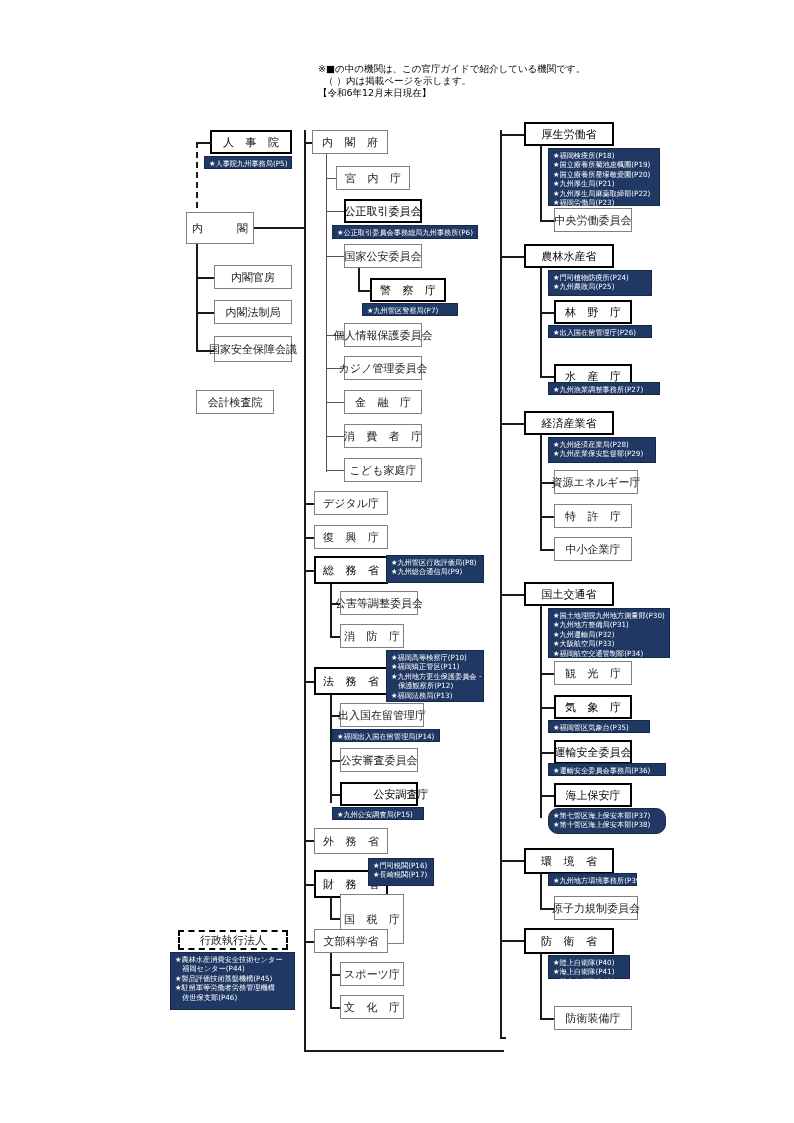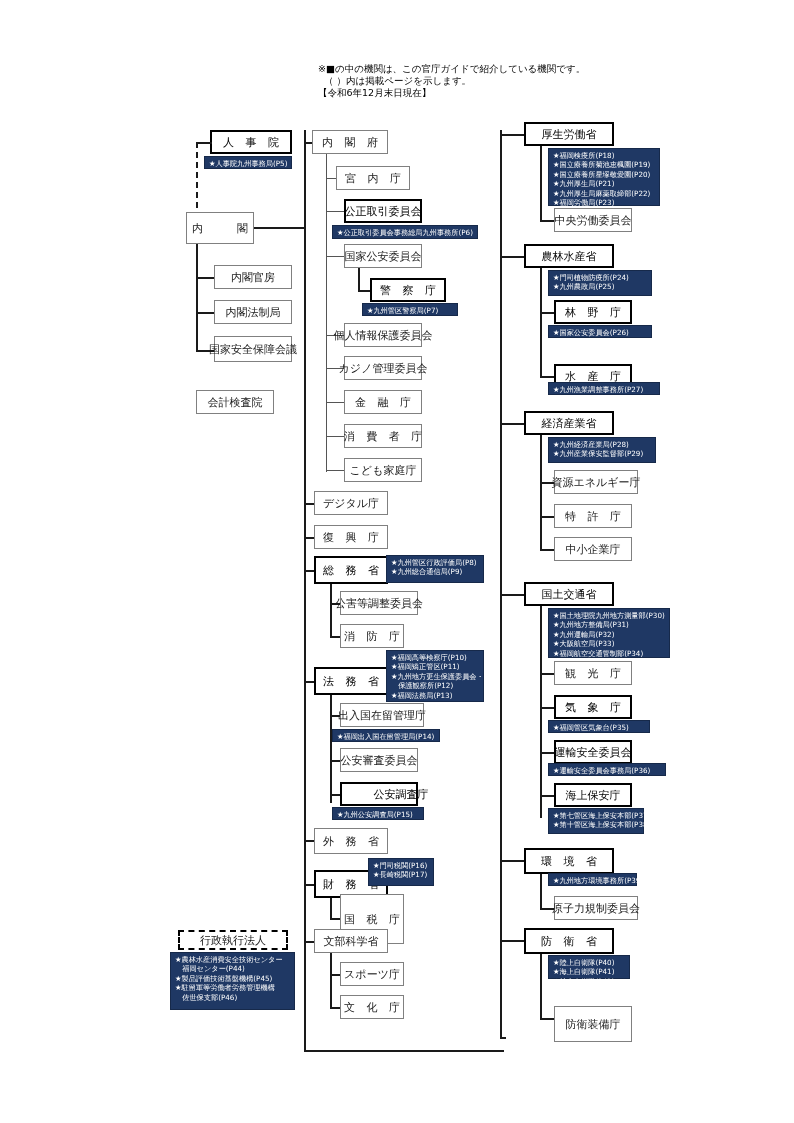--- a/index.html
+++ b/index.html
@@ -195,21 +195,21 @@
   <div class="abs box" style="left:554px;top:208px;width:78px;height:24px;">中央労働委員会</div>
 
   <div class="abs ln h dk" style="left:500px;top:256px;width:28px;height:2px;"></div>
   <div class="abs box thick" style="left:524px;top:244px;width:90px;height:24px;">農林水産省</div>
   <div class="abs navy" style="left:548px;top:270px;width:104px;height:26px;">★門司植物防疫所(P24)
 ★九州農政局(P25)</div>
 
   <div class="abs ln v dk" style="left:540px;top:268px;height:110px;width:2px;"></div>
   <div class="abs ln h dk" style="left:540px;top:312px;width:16px;height:2px;"></div>
   <div class="abs box thick sp" style="left:554px;top:300px;width:78px;height:24px;">林 野 庁</div>
-  <div class="abs navy" style="left:548px;top:325px;width:104px;height:13px;">★国家公安委員会(P26)</div>
+  <div class="abs navy" style="left:548px;top:325px;width:104px;height:13px;">★出入国在留管理庁(P26)</div>
 
   <div class="abs ln h dk" style="left:540px;top:376px;width:16px;height:2px;"></div>
   <div class="abs box thick sp" style="left:554px;top:364px;width:78px;height:24px;">水 産 庁</div>
   <div class="abs navy" style="left:548px;top:382px;width:112px;height:13px;">★九州漁業調整事務所(P27)</div>
 
   <div class="abs ln h dk" style="left:500px;top:423px;width:28px;height:2px;"></div>
   <div class="abs box thick" style="left:524px;top:411px;width:90px;height:24px;">経済産業省</div>
   <div class="abs navy" style="left:548px;top:437px;width:108px;height:26px;">★九州経済産業局(P28)
 ★九州産業保安監督部(P29)</div>
 
@@ -237,35 +237,35 @@
   <div class="abs ln h dk" style="left:540px;top:707px;width:16px;height:2px;"></div>
   <div class="abs box thick sp" style="left:554px;top:695px;width:78px;height:24px;">気 象 庁</div>
   <div class="abs navy" style="left:548px;top:720px;width:102px;height:13px;">★福岡管区気象台(P35)</div>
 
   <div class="abs ln h dk" style="left:540px;top:752px;width:16px;height:2px;"></div>
   <div class="abs box thick" style="left:554px;top:740px;width:78px;height:24px;">運輸安全委員会</div>
   <div class="abs navy" style="left:548px;top:763px;width:118px;height:13px;">★運輸安全委員会事務局(P36)</div>
 
   <div class="abs ln h dk" style="left:540px;top:795px;width:16px;height:2px;"></div>
   <div class="abs box thick" style="left:554px;top:783px;width:78px;height:24px;">海上保安庁</div>
-  <div class="abs navy" style="left:548px;top:808px;width:96px;height:26px;">★第七管区海上保安本部(P37)
+  <div class="abs navy" style="left:548px;top:808px;width:118px;height:26px;border-radius:10px;">★第七管区海上保安本部(P37)
 ★第十管区海上保安本部(P38)</div>
 
   <div class="abs ln h dk" style="left:500px;top:860px;width:28px;height:2px;"></div>
   <div class="abs box thick sp" style="left:524px;top:848px;width:90px;height:26px;">環 境 省</div>
   <div class="abs navy" style="left:548px;top:873px;width:89px;height:13px;">★九州地方環境事務所(P39)</div>
 
   <div class="abs ln v dk" style="left:540px;top:874px;height:36px;width:2px;"></div>
   <div class="abs ln h dk" style="left:540px;top:908px;width:16px;height:2px;"></div>
   <div class="abs box" style="left:554px;top:896px;width:84px;height:24px;">原子力規制委員会</div>
 
   <div class="abs ln h dk" style="left:500px;top:940px;width:28px;height:2px;"></div>
   <div class="abs box thick sp" style="left:524px;top:928px;width:90px;height:26px;">防 衛 省</div>
   <div class="abs navy" style="left:548px;top:955px;width:82px;height:24px;">★陸上自衛隊(P40)
 ★海上自衛隊(P41)
 ★航空自衛隊(P42)
 ★九州防衛局(P43)</div>
 
   <div class="abs ln v dk" style="left:540px;top:954px;height:66px;width:2px;"></div>
   <div class="abs ln h dk" style="left:540px;top:1018px;width:16px;height:2px;"></div>
-  <div class="abs box" style="left:554px;top:1006px;width:78px;height:36px;">防衛装備庁</div>
+  <div class="abs box" style="left:554px;top:1006px;width:78px;height:24px;">防衛装備庁</div>
 
 </div>
 
 </body></html>

